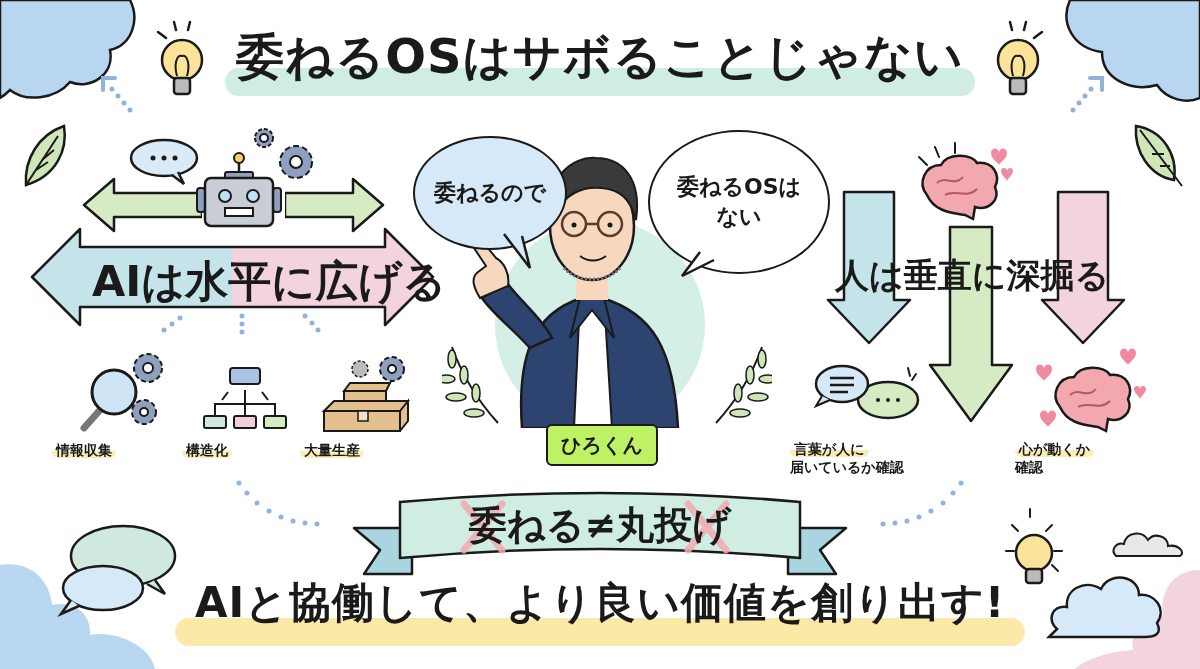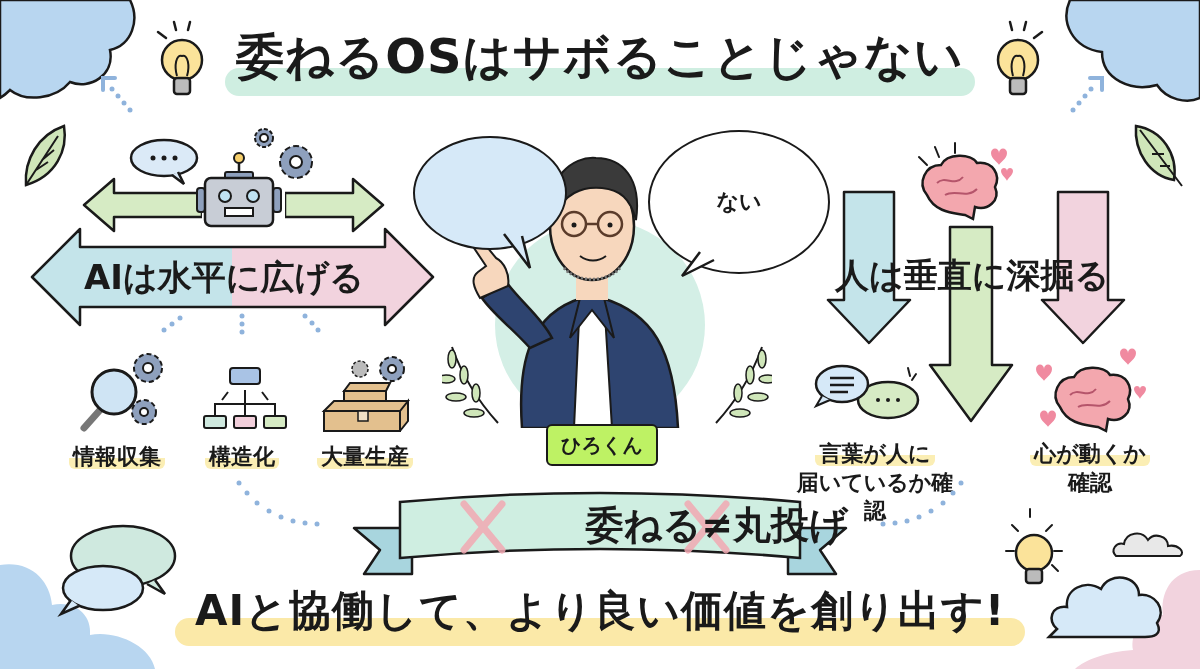--- a/index.html
+++ b/index.html
@@ -6,24 +6,24 @@
   body{width:1200px;height:669px;overflow:hidden;background:#ffffff;position:relative;font-family:"DejaVu Sans","Liberation Sans",sans-serif;color:#1a1a1a;}
   .abs{position:absolute;}
   svg{display:block;}
   .txt{font-weight:bold;white-space:nowrap;line-height:1;}
   .title{left:220px;top:28px;width:760px;height:64px;}
   .title-bar{position:absolute;left:5px;top:40px;width:750px;height:28px;background:#cfeee1;border-radius:14px;}
   .title-text{position:absolute;left:0;top:4px;width:760px;text-align:center;font-size:48px;letter-spacing:1px;}
   .bubble{position:absolute;border:2.5px solid #1a1a1a;border-radius:50%;display:flex;align-items:center;justify-content:center;text-align:center;}
   .bubble span{display:block;font-size:22px;line-height:1.35;font-weight:bold;}
   .hl{background:linear-gradient(transparent 55%,#fbeeb4 55%);padding:0 4px;border-radius:6px;}
-  .label{font-size:22px;font-weight:bold;text-align:center;}
+  .label{font-size:14px;font-weight:bold;text-align:left;}
   .name-tag{left:546px;top:424px;width:108px;height:38px;background:#bef264;border:2.5px solid #1a1a1a;border-radius:6px;font-size:20px;font-weight:bold;display:flex;align-items:center;justify-content:center;}
   .bottom-bar{left:175px;top:618px;width:850px;height:28px;background:#fbe9a8;border-radius:14px;}
-  .bottom-text{left:170px;top:582px;width:860px;text-align:center;font-size:42px;font-weight:bold;letter-spacing:1px;margin-top:8px;}
+  .bottom-text{left:170px;top:582px;width:860px;text-align:center;font-size:42px;font-weight:bold;letter-spacing:1px;}
 </style>
 </head>
 <body>
 
 <svg class="abs" style="left:0;top:0" width="140" height="105" viewBox="0 0 140 105">
   <path d="M0 0 H130 C140 20 132 45 110 50 C115 75 90 90 70 82 C55 100 25 102 10 90 C5 95 0 98 0 98 Z" fill="#b8d6f0" stroke="#1a1a1a" stroke-width="2.5"></path>
 </svg>
 <svg class="abs" style="left:1062px;top:0" width="138" height="110" viewBox="0 0 138 110">
   <path d="M138 0 H8 C-2 22 10 48 40 52 C40 80 70 92 95 85 C105 100 125 104 138 98 Z" fill="#b8d6f0" stroke="#1a1a1a" stroke-width="2.5"></path>
 </svg>
@@ -130,21 +130,21 @@
   <defs>
     <linearGradient id="gH" x1="0" x2="1">
       <stop offset="0" stop-color="#c4e4ea"></stop>
         <stop offset="0.5" stop-color="#c4e4ea"></stop>
       <stop offset="0.5" stop-color="#f2d3de"></stop>
         <stop offset="1" stop-color="#f2d3de"></stop>
     </linearGradient>
   </defs>
   <path d="M2 52 L50 4 V22 H355 V4 L403 52 L355 100 V82 H50 V100 Z" fill="url(#gH)" stroke="#1a1a1a" stroke-width="2.5" stroke-linejoin="round"></path>
 </svg>
-<div class="abs txt" style="left:84px;top:260px;width:265px;text-align:left;font-size:34px;">AIは水平に広げる</div>
+<div class="abs txt" style="left:92px;top:260px;width:265px;text-align:left;font-size:43px;">AIは水平に広げる</div>
 
 <svg class="abs" style="left:140px;top:310px" width="210" height="40" viewBox="0 0 210 40">
   <g fill="#8fb3dc">
     <circle cx="40" cy="8" r="2.5"></circle>
       <circle cx="32" cy="14" r="2.5"></circle>
       <circle cx="24" cy="20" r="2.5"></circle>
     <circle cx="102" cy="6" r="2.5"></circle>
       <circle cx="102" cy="14" r="2.5"></circle>
       <circle cx="102" cy="22" r="2.5"></circle>
     <circle cx="165" cy="6" r="2.5"></circle>
@@ -241,28 +241,30 @@
   <line x1="134" y1="86" x2="146" y2="86" stroke="#5a3b2a" stroke-width="2.5"></line>
   <circle cx="122" cy="87" r="2.5" fill="#1a1a1a"></circle>
     <circle cx="158" cy="87" r="2.5" fill="#1a1a1a"></circle>
 
   <path d="M128 118 C136 124 146 124 154 118" fill="none" stroke="#1a1a1a" stroke-width="2"></path>
   <path d="M112 130 C125 145 155 145 168 130" fill="none" stroke="#777" stroke-width="3" stroke-dasharray="2 2"></path>
 </svg>
 
 <div class="bubble" style="left:413px;top:136px;width:150px;height:110px;background:#d6e9f8;">
   <div>
+    <span>委ねるので</span>
   </div>
 </div>
 <svg class="abs" style="left:500px;top:232px" width="40" height="40" viewBox="0 0 40 40">
   <path d="M4 2 L30 36 L22 4" fill="#d6e9f8" stroke="#1a1a1a" stroke-width="2.5"></path>
 </svg>
 
 <div class="bubble" style="left:648px;top:130px;width:178px;height:140px;background:#ffffff;">
   <div>
+    <span>委ねるOSは</span>
     <span>ない</span>
   </div>
 </div>
 <svg class="abs" style="left:680px;top:250px" width="40" height="30" viewBox="0 0 40 30">
   <path d="M20 2 L2 26 L34 10" fill="#ffffff" stroke="#1a1a1a" stroke-width="2.5"></path>
 </svg>
 
 <div class="abs name-tag">ひろくん</div>
 
 <svg class="abs" style="left:826px;top:190px" width="86" height="155" viewBox="0 0 86 155">
@@ -358,21 +360,21 @@
   <path d="M2 40 H60 V86 H12 L28 62 Z" fill="#a8d5de" stroke="#1a1a1a" stroke-width="2.5" stroke-linejoin="round"></path>
   <path d="M494 40 H436 V86 H484 L468 62 Z" fill="#a8d5de" stroke="#1a1a1a" stroke-width="2.5" stroke-linejoin="round"></path>
   <path d="M48 14 C180 2 316 2 448 14 L448 70 C316 58 180 58 48 70 Z" fill="#cfeee1" stroke="#1a1a1a" stroke-width="2.5"></path>
   <g stroke="#f2a9b3" stroke-width="7" stroke-linecap="round" opacity="0.85">
     <line x1="112" y1="16" x2="150" y2="62"></line>
       <line x1="150" y1="16" x2="112" y2="62"></line>
     <line x1="336" y1="16" x2="374" y2="62"></line>
       <line x1="374" y1="16" x2="336" y2="62"></line>
   </g>
 </svg>
-<div class="abs txt" style="left:352px;top:506px;width:496px;text-align:right;font-size:38px;">委ねる≠丸投げ</div>
+<div class="abs txt" style="left:352px;top:506px;width:496px;text-align:center;font-size:38px;">委ねる≠丸投げ</div>
 
 <svg class="abs" style="left:55px;top:518px" width="130" height="105" viewBox="0 0 130 105">
   <ellipse cx="68" cy="38" rx="52" ry="30" fill="#cfe9df" stroke="#1a1a1a" stroke-width="2.5"></ellipse>
   <path d="M100 62 L110 76 L92 66" fill="#cfe9df" stroke="#1a1a1a" stroke-width="2.5"></path>
   <ellipse cx="48" cy="70" rx="40" ry="22" fill="#d6e9f8" stroke="#1a1a1a" stroke-width="2.5"></ellipse>
   <path d="M16 82 L6 96 L24 88" fill="#d6e9f8" stroke="#1a1a1a" stroke-width="2.5"></path>
 </svg>
 
 <svg class="abs" style="left:1000px;top:505px" width="80" height="90" viewBox="0 0 80 90">
   <g stroke="#1a1a1a" stroke-width="2" stroke-linecap="round">

